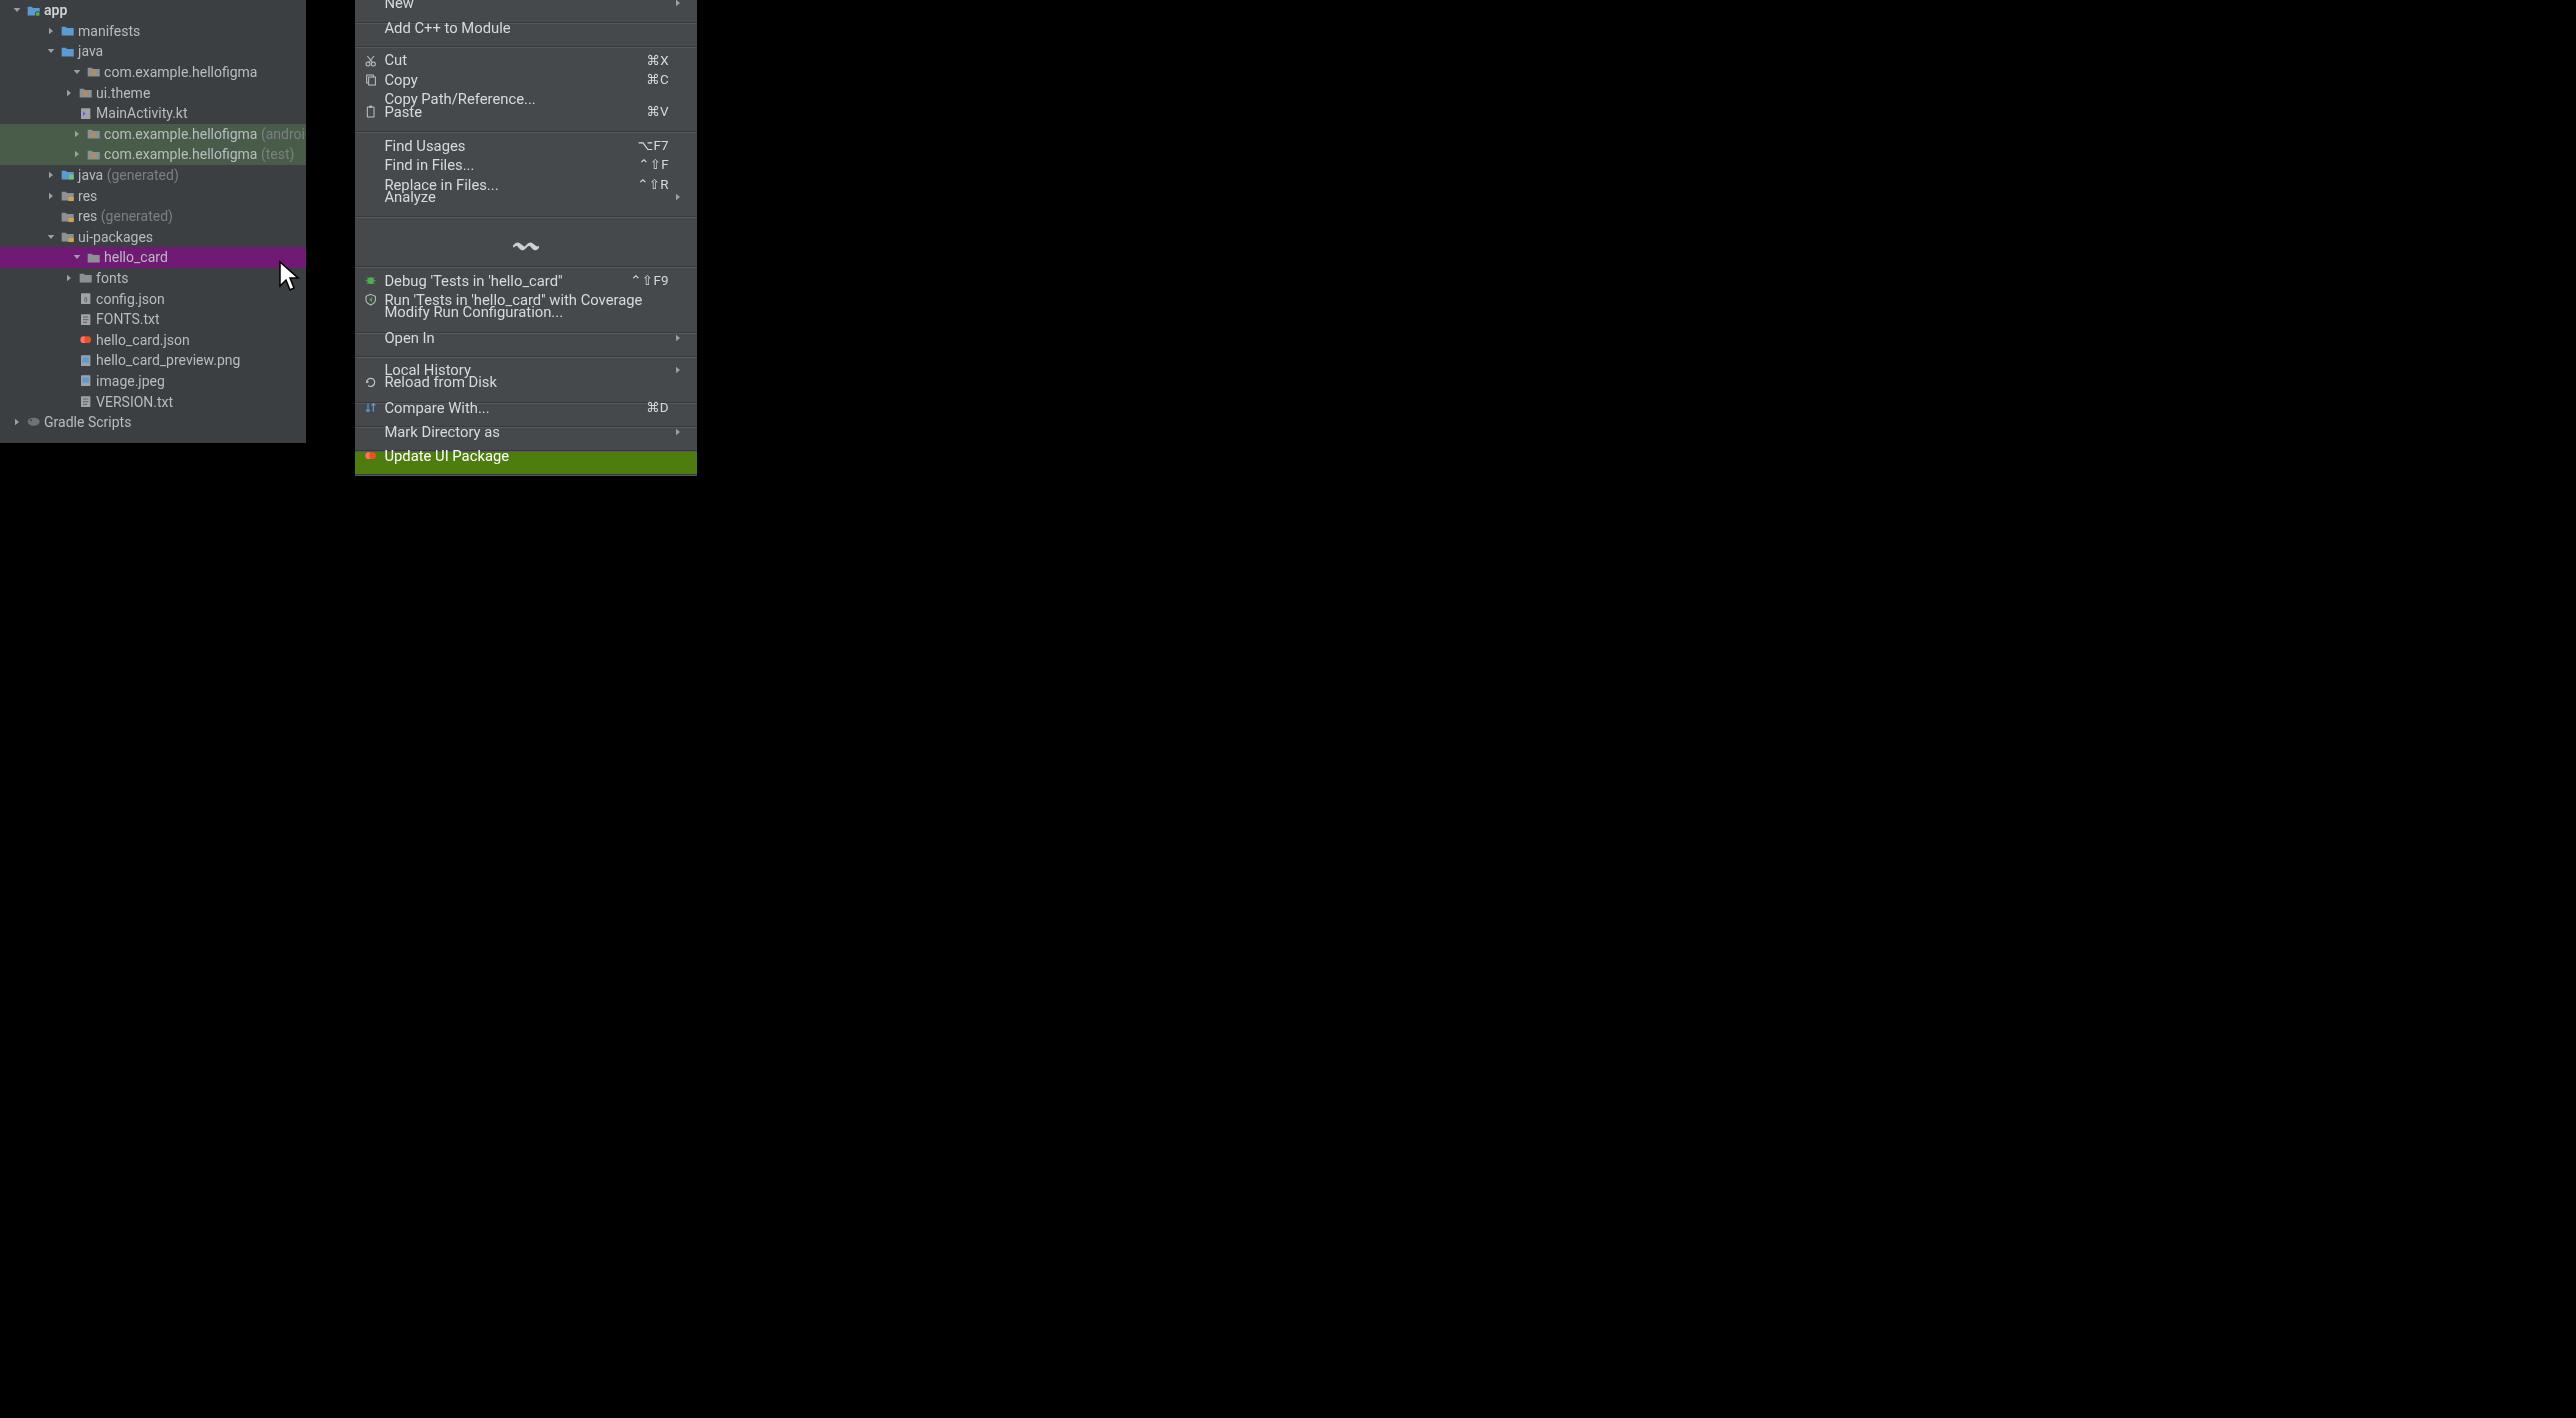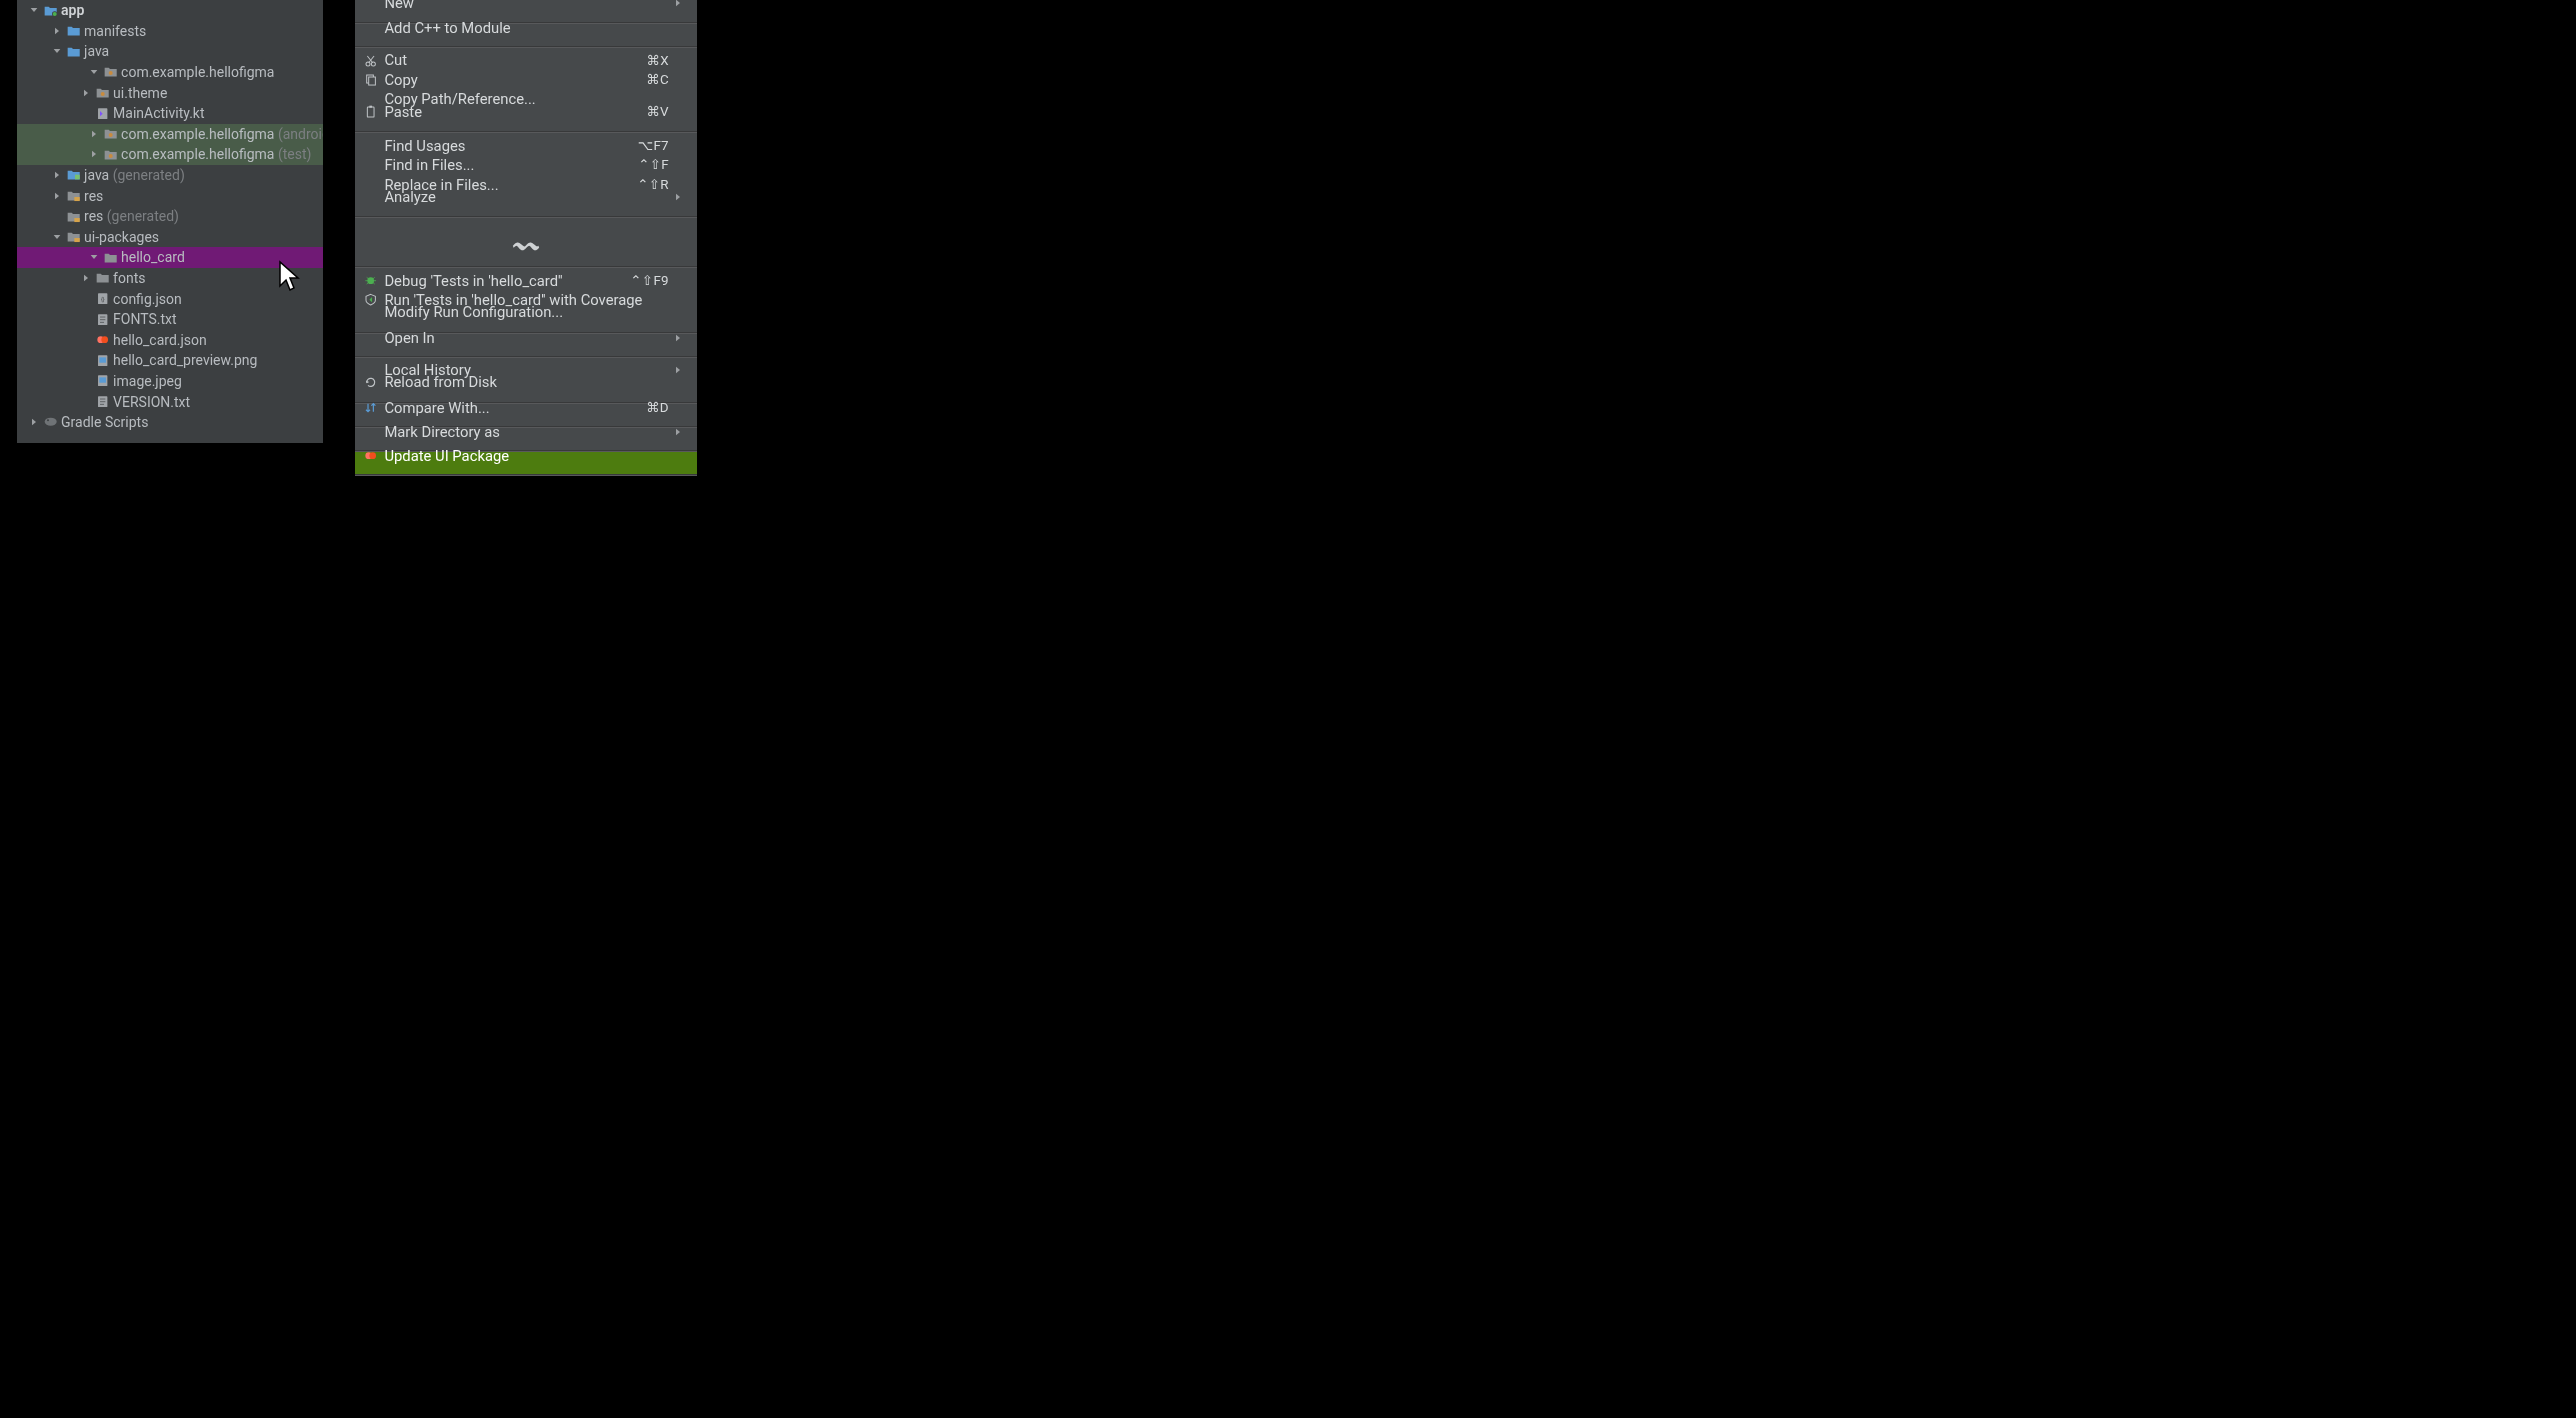--- a/index.html
+++ b/index.html
@@ -9,21 +9,21 @@
     font-size: 14px;
     color: #b8bcc0;
     width: 2576px; height: 1418px;
     overflow: hidden;
     position: relative;
   }
 
   
   .tree-panel {
     position: absolute;
-    left: 17px; top: 0;
+    left: 0; top: 0;
     width: 306px; height: 443px;
     background: #3c3f41;
     overflow: hidden;
     color: #b8bcc0;
   }
   .tree-row {
     display: flex;
     align-items: center;
     height: 20.6px;
     white-space: nowrap;
@@ -112,21 +112,21 @@
 
   
   .cursor {
     position: absolute;
     left: 278px; top: 260px;
     width: 24px; height: 32px;
     pointer-events: none;
   }
 
   
-  .ind0{padding-left:12px;} .ind1{padding-left:35px;} .ind2{padding-left:72px;}
+  .ind0{padding-left:12px;} .ind1{padding-left:46px;} .ind2{padding-left:72px;}
   .ind3{padding-left:64px;}
 </style>
 </head>
 <body>
 
 <div class="tree-panel" id="tree-root">
     <div class="tree-row ind0">
       <span class="chev">
         <svg viewBox="0 0 12 12">
           <use href="#i-chev-down"></use>

